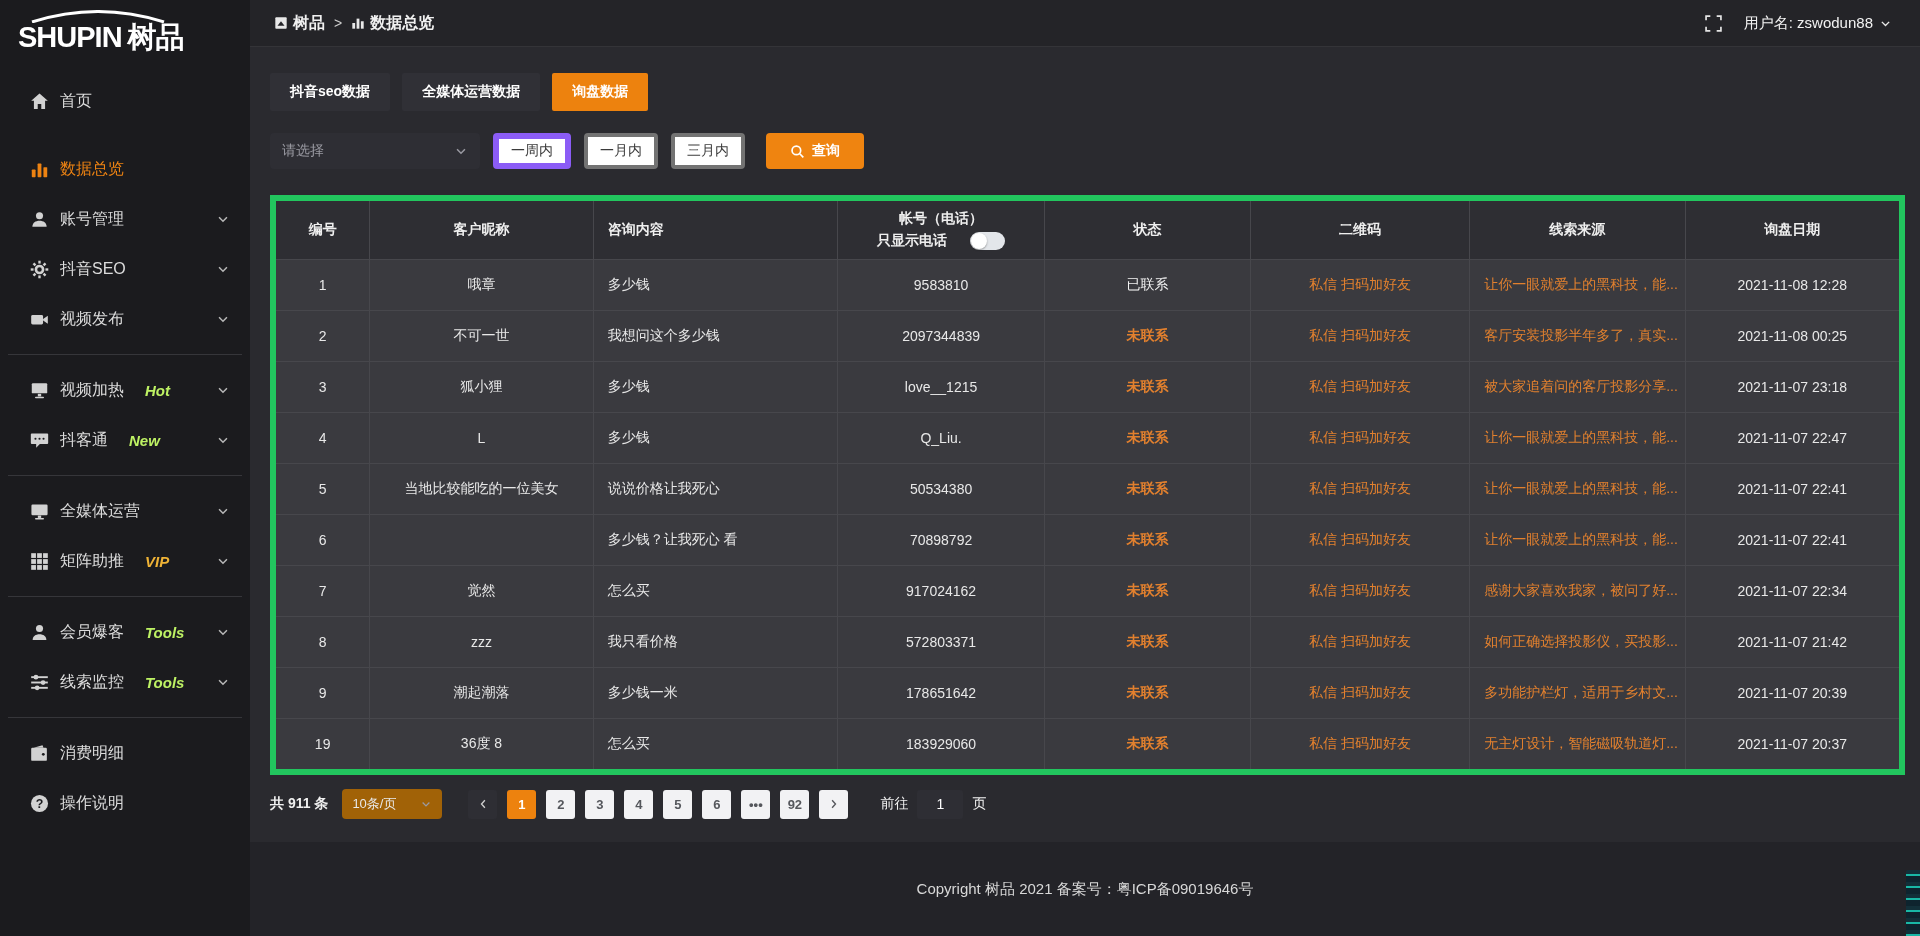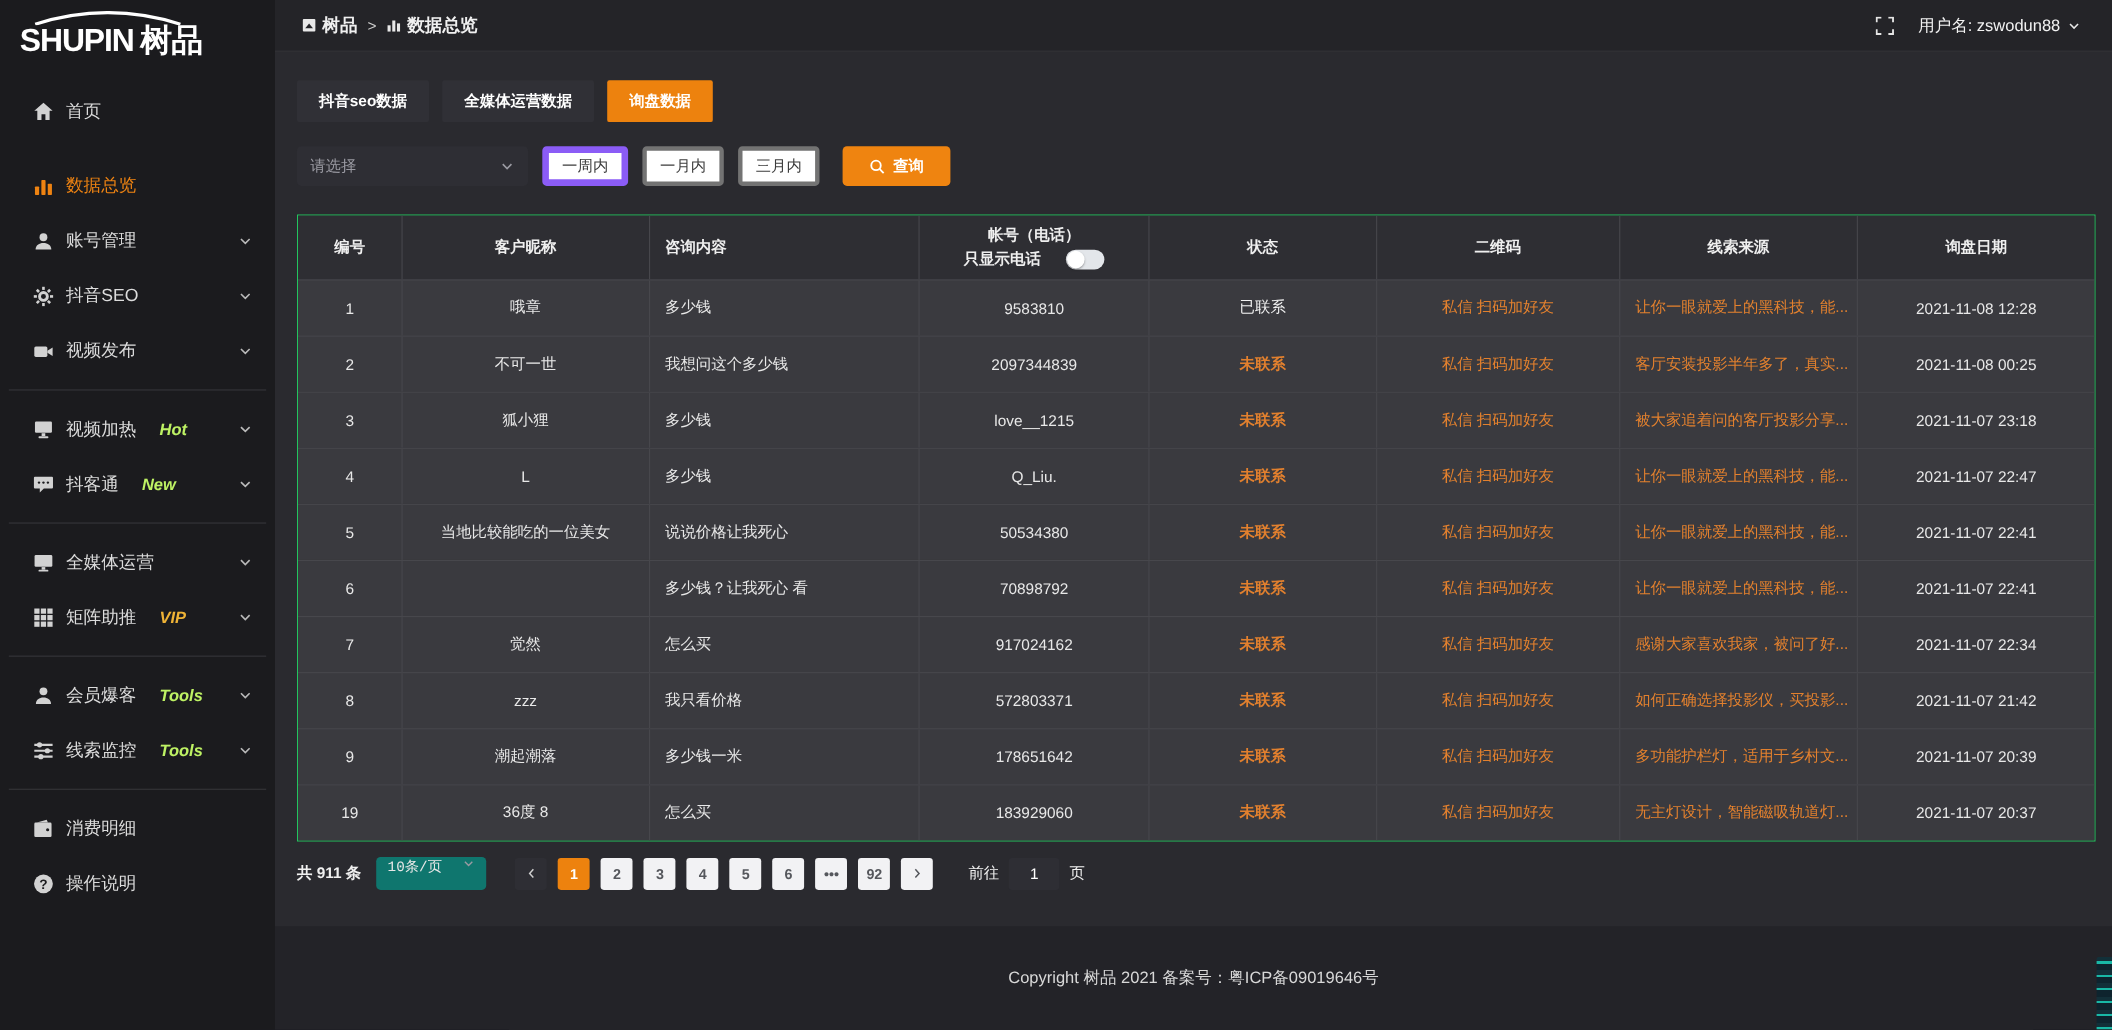--- a/index.html
+++ b/index.html
@@ -52,21 +52,21 @@
     display:flex; align-items:center; padding:0 12px; color:#9a9aa2; font-size:14px; cursor:pointer; }
   .select-box .chev { color:#9a9aa2; }
   .date-btn { height:36px; min-width:64px; padding:0 12px; background:#fff; color:#3b3b3b;
     border:4px solid #737373; border-radius:4px; font-size:14px; cursor:pointer; font-family:inherit; }
   .date-btn.sel { border:6px solid #8b5cf6; font-weight:normal; }
   .search-btn { height:36px; margin-left:8px; padding:0 24px; background:#ef8410; color:#fff;
     border:none; border-radius:4px; font-size:14px; font-weight:bold; display:flex;
     align-items:center; gap:7px; cursor:pointer; font-family:inherit; }
 
   
-  .tbl { border:1px solid #22c55e; }
+  .tbl { border:6px solid #22c55e; }
   .thead, .trow { display:grid;
     grid-template-columns:95fr 225fr 246fr 209fr 207fr 221fr 217fr 215fr; }
   .thead { background:#2e2e33; height:58px; }
   .th { display:flex; align-items:center; justify-content:center; color:#efefef;
     font-size:14px; font-weight:bold; border-right:1px solid #47474c; padding:0 14px; }
   .th:last-child { border-right:none; }
   .th.left { justify-content:flex-start; }
   .th-account { flex-direction:column; justify-content:center; gap:4px; }
   .th-acc-line2 { display:flex; align-items:center; gap:23px; font-weight:bold;justify-content:center; }
   .switch { width:35px; height:18px; background:#e3e6ea; border-radius:9px; position:relative;
@@ -80,23 +80,23 @@
   .td:last-child { border-right:none; }
   .c-content, .c-src { justify-content:flex-start; }
   .c-qr { color:#e2802e; cursor:pointer; }
   .c-src { color:#e2802e; cursor:pointer; }
   .st-pending { color:#e2802e; font-weight:bold; }
   .st-done { color:#f2f2f2; }
 
   
   .pager { display:flex; align-items:center; gap:10px; margin-top:14px; color:#f0f0f0; font-size:14px; }
   .pg-total { font-weight:bold; margin-right:4px; }
-  .pg-size { width:100px; height:30px; background:#0f766e; border-radius:4px; display:flex;
-    align-items:flex-start; justify-content:space-between; padding:0 10px; font-size:13px;
-    color:#e8e8e8; cursor:pointer; margin-right:16px;font-family:Liberation Mono, monospace; }
+  .pg-size { width:100px; height:30px; background:#a16207; border-radius:4px; display:flex;
+    align-items:center; justify-content:space-between; padding:0 10px; font-size:13px;
+    color:#e8e8e8; cursor:pointer; margin-right:16px; }
   .pg-btn { min-width:29px; height:29px; border-radius:3px; background:#f2f2f4; color:#55575c;
     border:none; font-size:13px; font-weight:bold; display:flex; align-items:center;
     justify-content:center; cursor:pointer; font-family:inherit; }
   .pg-btn.prev { background:#2e2e34; color:#cfcfcf; }
   .pg-btn.active { background:#ed820e; color:#fff; }
   .pg-goto { display:flex; align-items:center; gap:9px; margin-left:22px; }
   .pg-input { width:46px; height:29px; background:#2e2e34; border:none; border-radius:3px;
     color:#fff; text-align:center; font-size:14px; font-family:inherit; }
 
   

